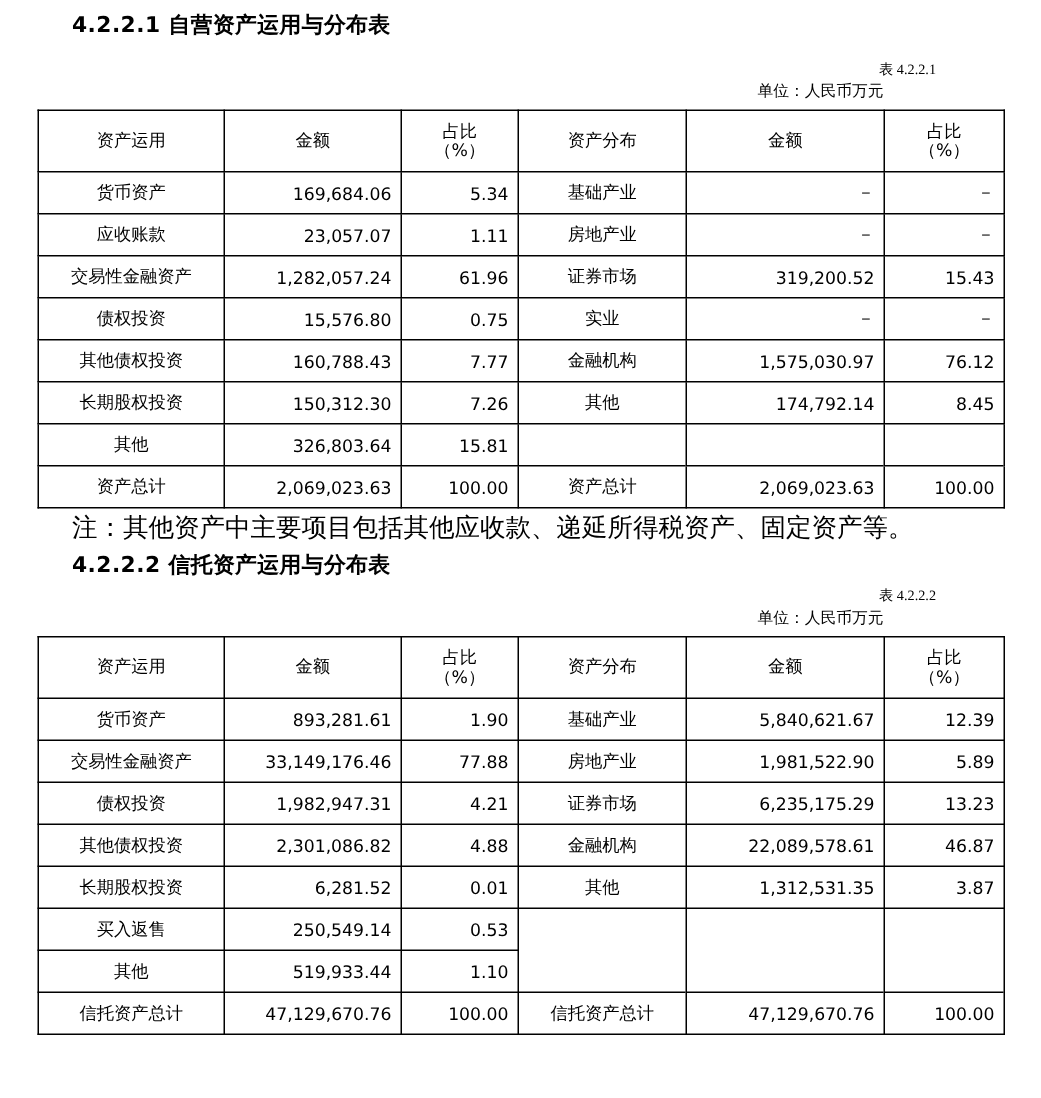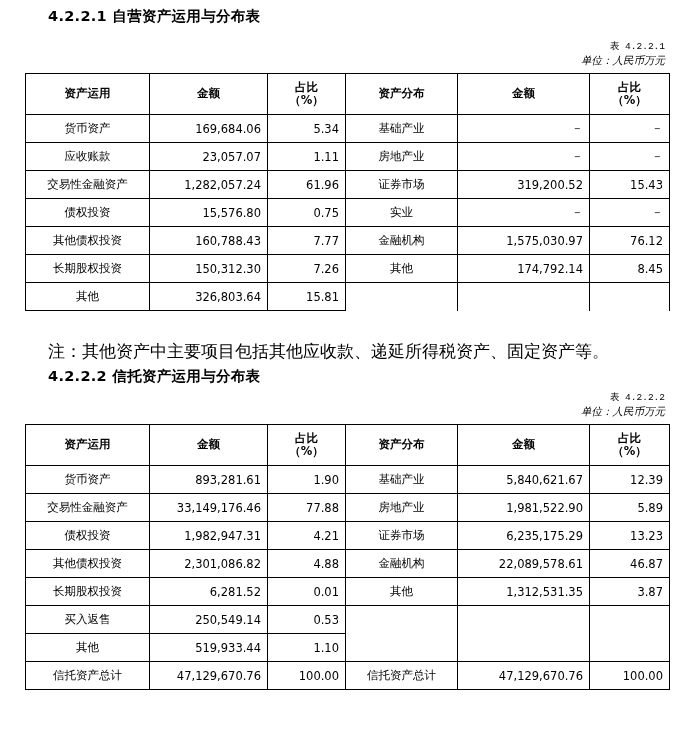--- a/index.html
+++ b/index.html
@@ -34,32 +34,31 @@
     left: 48px;
     top: 7px;
   }
   #heading-2 {
     position: absolute;
     left: 48px;
     top: 367px;
   }
   .table-caption {
     position: absolute;
-    font-family: Liberation Mono, monospace;
+    font-family: Liberation Serif, serif;
     font-size: 9.5px;
-    text-align: right;
+    text-align: center;
     width: 120px;
   }
   .unit-label {
     position: absolute;
     font-family: "DejaVu Sans", "Liberation Sans", sans-serif;
     font-size: 10.5px;
-    text-align: right;
+    text-align: left;
     width: 160px;
-    font-style: italic;
   }
   #caption-1 { left: 545px; top: 40px; }
   #unit-1    { left: 505px; top: 54px; }
   #caption-2 { left: 545px; top: 391px; }
   #unit-2    { left: 505px; top: 405px; }
 
   table.fin {
     position: absolute;
     border-collapse: collapse;
     table-layout: fixed;
@@ -72,21 +71,21 @@
   table.fin td, table.fin th {
     border: 1px solid #000000;
     padding: 0 6px;
     height: 27px;
     vertical-align: middle;
     font-weight: normal;
   }
   table.fin thead th {
     height: 40px;
     text-align: center;
-    font-weight: bold;
+    font-weight: normal;
     line-height: 1.15;
     margin-top: 23px;
   }
   .c-label   { text-align: center; }
   .c-num     { text-align: right; padding-right: 12px; }
   .c-dash    { text-align: right; padding-right: 20px; }
   .col-a { width: 124px; }
   .col-b { width: 118px; }
   .col-c { width: 78px; }
   .col-d { width: 112px; }
@@ -187,20 +186,28 @@
           <td class="c-num">8.45</td>
         </tr>
         <tr>
           <td class="c-label">其他</td>
           <td class="c-num">326,803.64</td>
           <td class="c-num">15.81</td>
           <td class="c-label" style="border-top: none; border-bottom: none;"></td>
           <td class="c-num" style="border-top: none; border-bottom: none;"></td>
           <td class="c-num" style="border-top: none; border-bottom: none;"></td>
         </tr>
+        <tr>
+          <td class="c-label">资产总计</td>
+          <td class="c-num">2,069,023.63</td>
+          <td class="c-num">100.00</td>
+          <td class="c-label">资产总计</td>
+          <td class="c-num">2,069,023.63</td>
+          <td class="c-num">100.00</td>
+        </tr>
       </tbody>
   </table>
 
   <div class="note">注：其他资产中主要项目包括其他应收款、递延所得税资产、固定资产等。</div>
 
   <div class="section-heading" id="heading-2">4.2.2.2 信托资产运用与分布表</div>
 
   <div class="table-caption" id="caption-2">表 4.2.2.2</div>
   <div class="unit-label" id="unit-2">单位：人民币万元</div>
 

